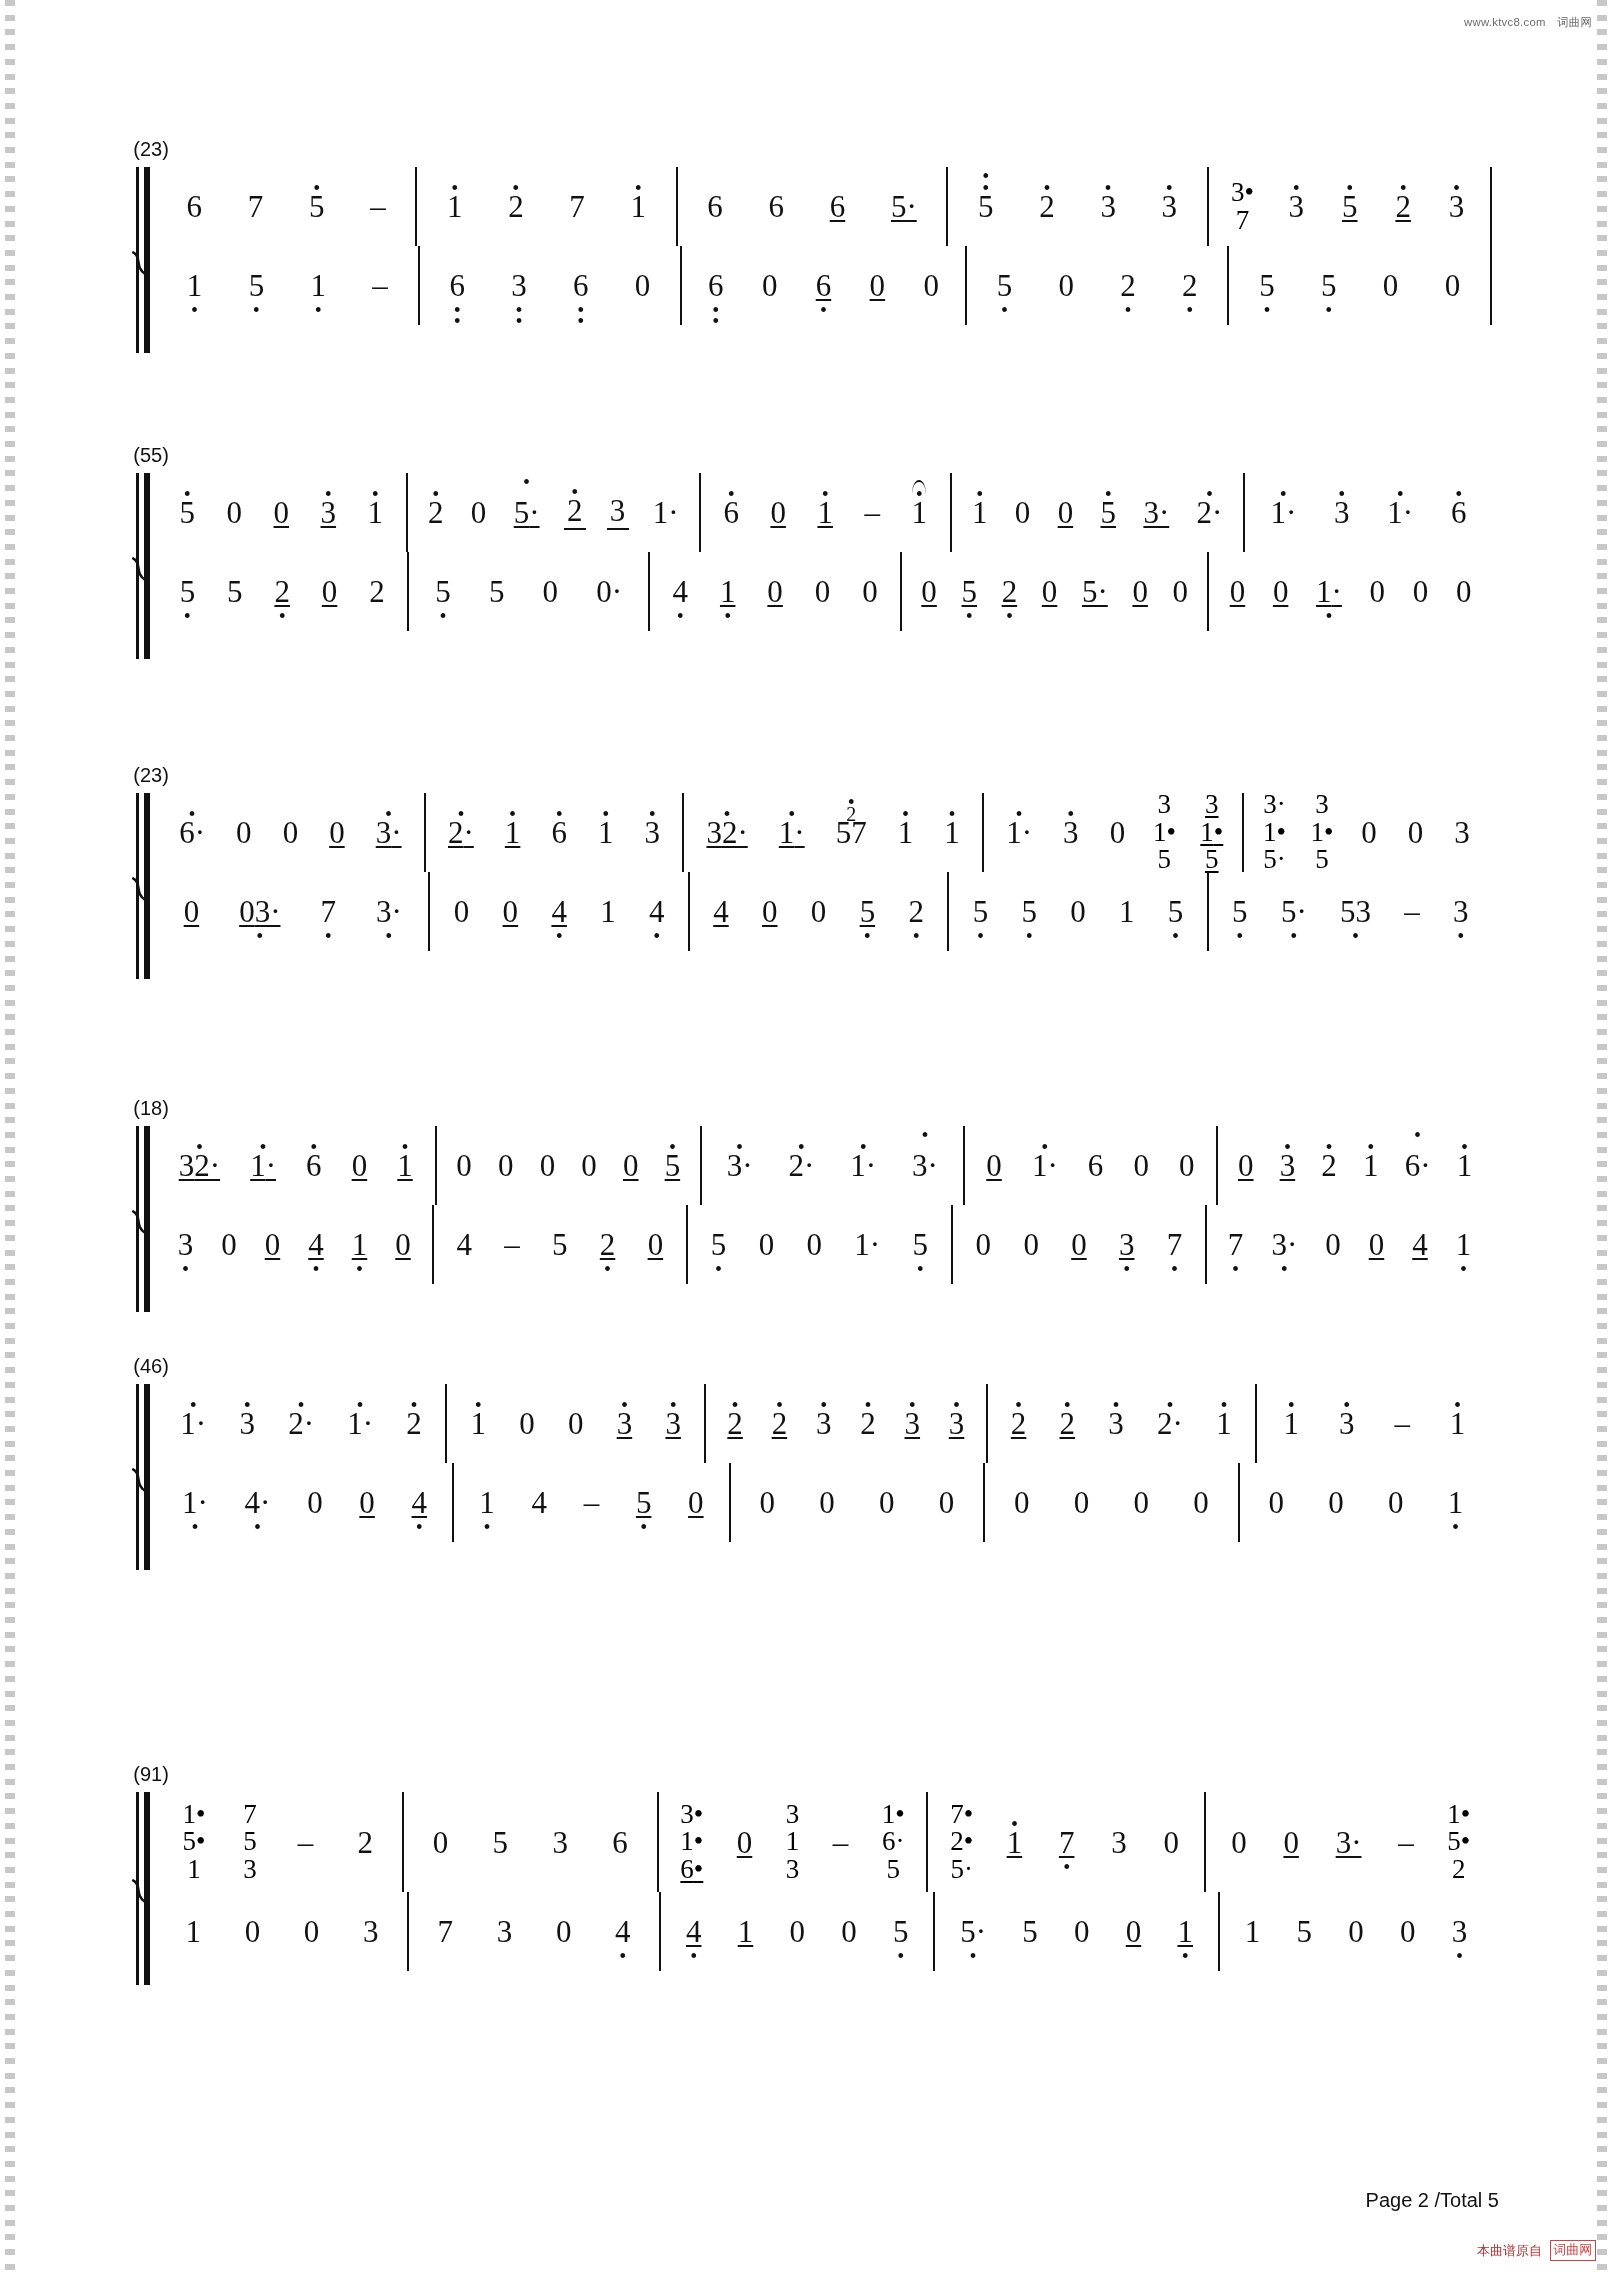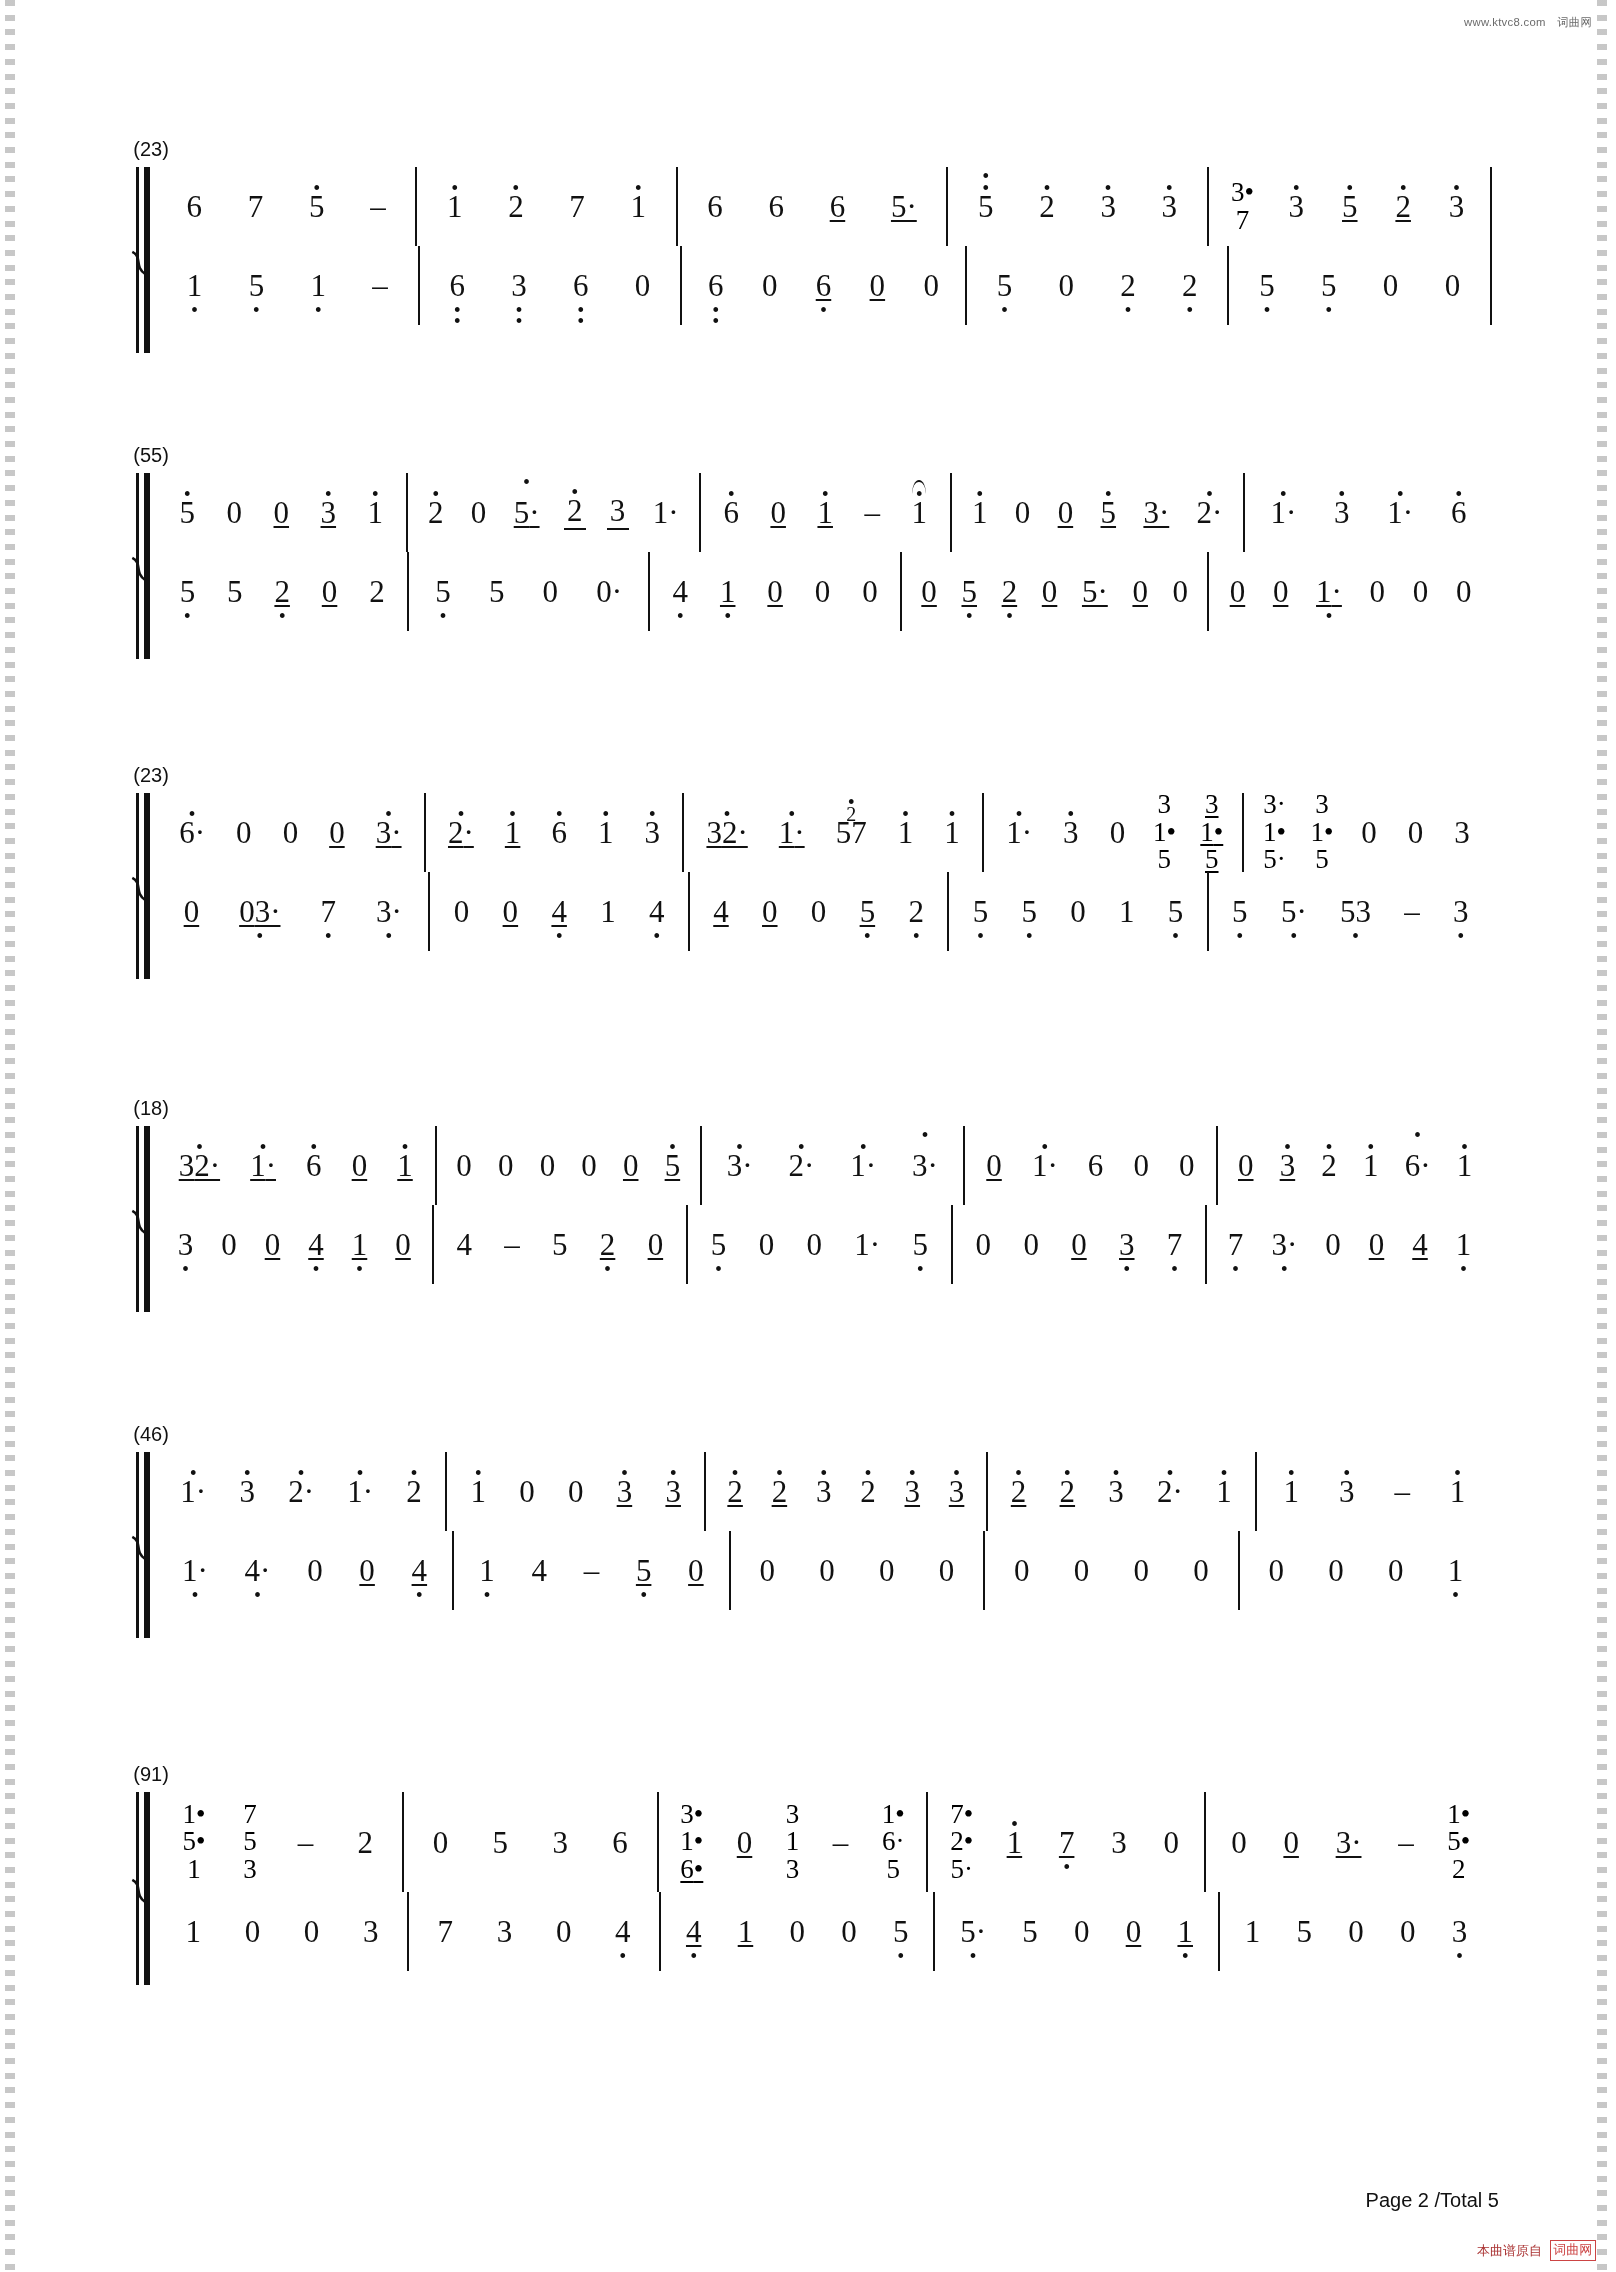--- a/index.html
+++ b/index.html
@@ -577,21 +577,21 @@
           <span class="note">3<span class="dn">•</span>·</span>
           <span class="note">0</span>
           <span class="note u1">0</span>
           <span class="note u1">4</span>
           <span class="note">1<span class="dn">•</span></span>
         </div>
       </div>
     </div>
   </div>
 
-  <div class="system" style="top:1452px;">
+  <div class="system" style="top:1384px;">
     <div class="bar-number">(46)</div>
     <div class="brace" style="height:186px;">
       <div class="b1"></div>
         <div class="b2"></div>
       <svg class="wave" viewBox="0 0 32 42">
         <path d="M2 4 C18 12, 4 26, 22 38" stroke="#111" stroke-width="4" fill="none"></path>
       </svg>
     </div>
 
     <div class="staff">

